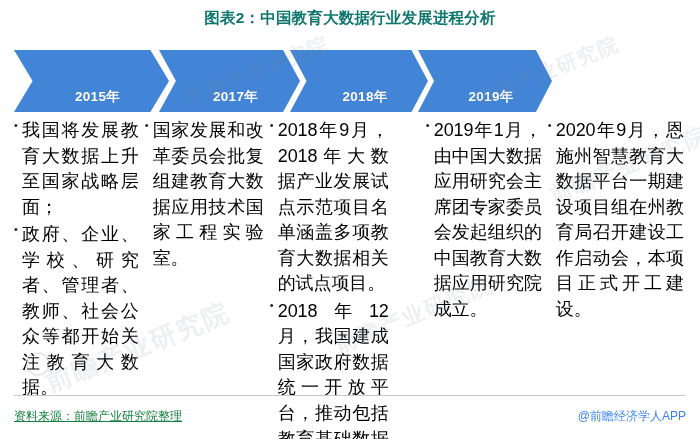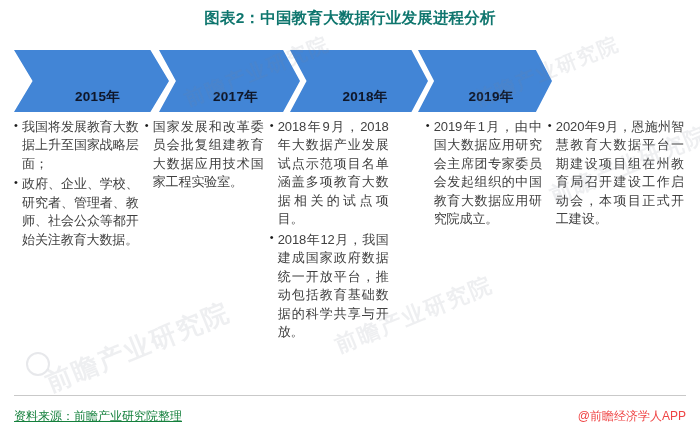--- a/index.html
+++ b/index.html
@@ -41,21 +41,21 @@
   .chevron {
     position: absolute;
     top: 0;
     height: 62px;
     background: #4285d6;
     display: flex;
     align-items: center;
     justify-content: center;
   }
   .chevron-label {
-    color: #0f172a;
+    color: #ffffff;
     font-size: 13.5px;
     font-weight: bold;
     letter-spacing: 0.3px;
     text-shadow: 0 0 1px rgba(0,0,0,0.12);
     transform: translateX(6px);
     margin-top: 31px;
   }
   
   .chevron.first {
     clip-path: polygon(0 0, 88% 0, 100% 50%, 88% 100%, 0 100%, 12% 50%);
@@ -80,25 +80,25 @@
   }
   .bullet-list {
     margin: 0;
     padding: 0;
     list-style: none;
   }
   .bullet-item {
     position: relative;
     padding-left: 8px;
     margin-bottom: 2px;
-    font-size: 13px;
+    font-size: 18px;
     line-height: 1.42;
     text-align: justify;
     text-align-last: left;
-    color: #404040;
+    color: #000000;
     letter-spacing: -0.1px;
   }
   .bullet-item::before {
     content: "\2022";
     position: absolute;
     left: 0;
     top: -0.5px;
     font-size: 11px;
     color: #1a1a1a;
     line-height: 1.45;
@@ -127,21 +127,21 @@
     font-size: 12px;
     color: #15803d;
     white-space: nowrap;
     text-decoration: underline;
   }
   .footer-brand {
     position: absolute;
     top: 13px;
     right: 14px;
     font-size: 12px;
-    color: #ef4444;
+    color: #3b82f6;
     white-space: nowrap;
   }
 
   
   .watermark {
     position: absolute;
     color: rgba(120,130,145,0.13);
     font-size: 20px;
     font-weight: bold;
     letter-spacing: 2px;

